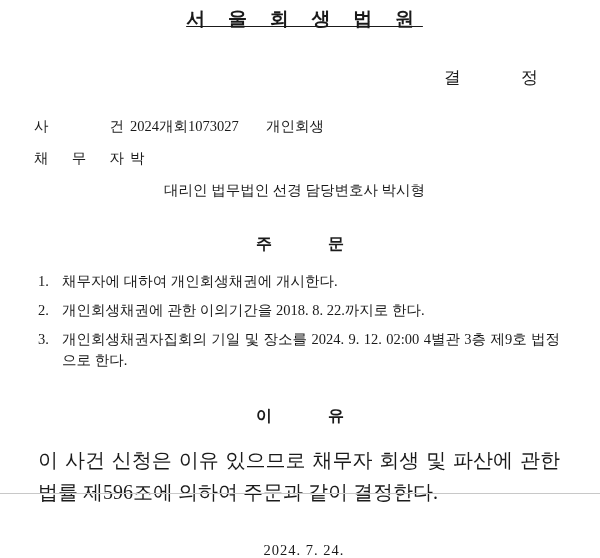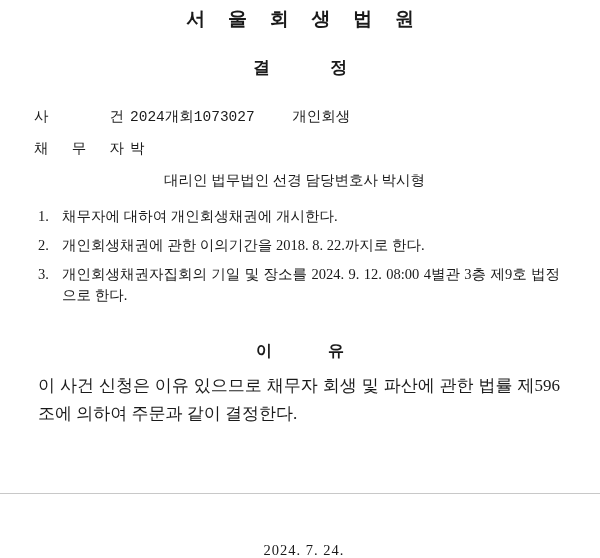--- a/index.html
+++ b/index.html
@@ -22,27 +22,28 @@
     box-sizing: border-box;
     padding: 0 34px;
   }
   .court-title {
     text-align: center;
     font-size: 19px;
     font-weight: bold;
     letter-spacing: 9px;
     margin-top: 6px;
     padding-left: 9px;
+    text-decoration: underline;
   }
   .doc-type {
-    text-align: center;
+    text-align: right;
     font-size: 17px;
-    font-weight: bold;
+    font-weight: normal;
     letter-spacing: 28px;
-    margin-top: 24px;
+    margin-top: 34px;
     padding-left: 28px;
   }
   .field-block {
     margin-top: 28px;
   }
   .field-row {
     display: flex;
     align-items: baseline;
     font-size: 14.5px;
     margin-bottom: 13px;
@@ -53,21 +54,20 @@
     display: flex;
     justify-content: space-between;
     padding-right: 6px;
     box-sizing: border-box;
   }
   .field-label span {
     display: inline-block;
   }
   .field-value {
     flex: 1 1 auto;
-    font-family: Liberation Mono, monospace;
   }
   .field-value .gap {
     display: inline-block;
     width: 20px;
   }
   .agent-line {
     font-size: 14.5px;
     padding-left: 130px;
   }
   .section-head {
@@ -97,23 +97,23 @@
   }
   ol.orders li .num {
     flex: 0 0 24px;
     text-align: left;
   }
   ol.orders li .txt {
     flex: 1 1 auto;
     text-align: justify;
   }
   .reason-body {
-    margin-top: 10px;
+    margin-top: 17px;
     padding: 0 6px 0 4px;
-    font-size: 17px;
+    font-size: 20px;
     line-height: 1.62;
     text-align: justify;
     text-justify: inter-character;
   }
   .reason-body p {
     margin: 0;
   }
   .divider {
     position: absolute;
     left: 0;
@@ -160,33 +160,34 @@
         <span>무</span>
         <span>자</span>
       </div>
       <div class="field-value">박</div>
     </div>
 
   </div>
 
   <div class="agent-line">대리인 법무법인 선경 담당변호사 박시형</div>
 
+  <div class="section-head juumun">주       문</div>
 
   <ol class="orders">
     <li>
       <span class="num">1.</span>
       <span class="txt">채무자에 대하여 개인회생채권에 개시한다.</span>
     </li>
     <li>
       <span class="num">2.</span>
       <span class="txt">개인회생채권에 관한 이의기간을 2018. 8. 22.까지로 한다.</span>
     </li>
     <li>
       <span class="num">3.</span>
-      <span class="txt">개인회생채권자집회의 기일 및 장소를 2024. 9. 12. 08:00 4별관 3층 제9호 법정으로 한다.</span>
+      <span class="txt">개인회생채권자집회의 기일 및 장소를 2024. 9. 12. 02:00 4별관 3층 제9호 법정으로 한다.</span>
     </li>
   </ol>
 
   <div class="section-head iyu">이       유</div>
 
   <div class="reason-body">
     <p>이 사건 신청은 이유 있으므로 채무자 회생 및 파산에 관한 법률 제596조에 의하여 주문과 같이 결정한다.</p>
   </div>
 
   <div class="divider"></div>

